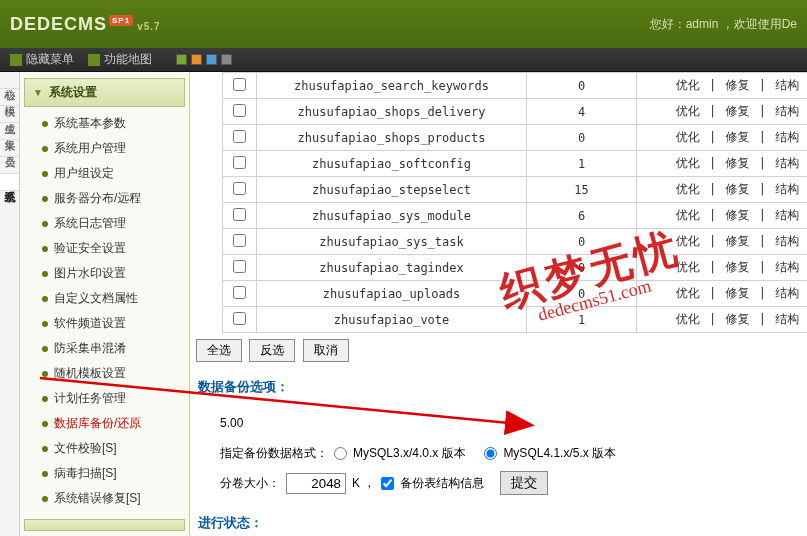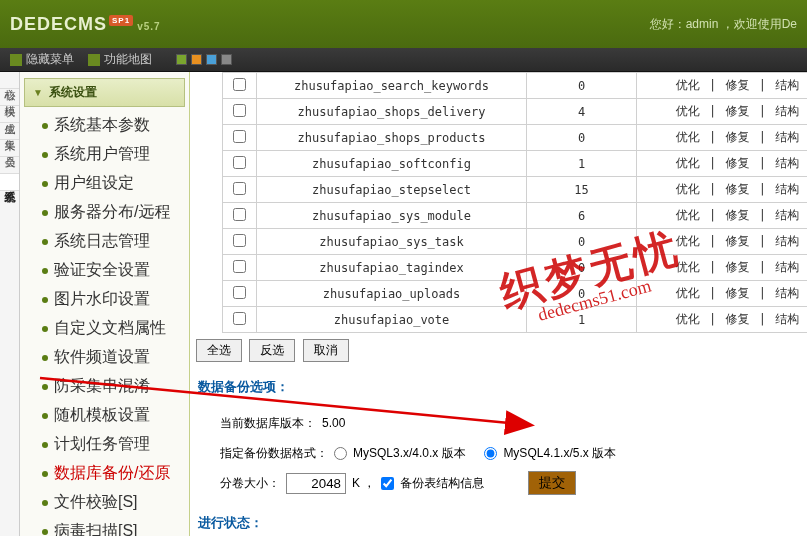--- a/index.html
+++ b/index.html
@@ -23,40 +23,40 @@
 .content { display: flex; height: calc(536px - 58px); }
 .sidetabs { width: 20px; background: #f5f5f5; border-right: 1px solid #ccc; display: flex; flex-direction: column; }
 .sidetabs div { writing-mode: vertical-rl; text-orientation: upright; padding: 8px 2px; font-size: 11px; color: #555; border-bottom: 1px solid #ddd; cursor: pointer; text-align: center; }
 .sidetabs div.active { background: #fff; color: #222; font-weight: bold; }
 
 .sidebar { width: 170px; background: #fafaf5; border-right: 1px solid #c5d08a; overflow-y: auto; padding: 6px 4px; }
 .sb-group { margin-bottom: 4px; }
 .sb-header { background: linear-gradient(#e8eec8, #d8e0a8); border: 1px solid #b5c080; padding: 5px 8px; font-weight: bold; color: #3a5010; display: flex; align-items: center; gap: 6px; cursor: pointer; }
 .sb-header .arrow { color: #6a8020; font-size: 10px; }
 .sb-items { padding: 4px 0 4px 18px; }
-.sb-items li { list-style: none; padding: 4px 0; font-size: 16px; display: flex; align-items: center; gap: 6px; cursor: pointer; color: #333; }
+.sb-items li { list-style: none; padding: 4px 0; font-size: 12px; display: flex; align-items: center; gap: 6px; cursor: pointer; color: #333; }
 .sb-items li.active { color: #c00; }
 .sb-items li .dot { width: 6px; height: 6px; background: #5a7d13; border-radius: 50%; flex-shrink: 0; }
 
 
 .main { flex: 1; overflow: auto; padding: 0; position: relative; }
 .table { width: 100%; border-collapse: collapse; font-family: monospace, Arial; font-size: 12px; margin-left: 32px; }
 .table td { border: 1px solid #d0d0d0; padding: 4px 6px; text-align: center; color: #333; height: 22px; }
 .table td.name { text-align: center; }
 .table td.ops a { color: #333; text-decoration: none; margin: 0 2px; }
 .table input[type=checkbox] { margin: 0; }
 
 .btn-row { padding: 6px; }
 .btn-row button { padding: 2px 10px; font-size: 12px; margin-right: 4px; border: 1px solid #888; background: #f0f0f0; cursor: pointer; }
 
 .section-title { color: #0a5aa0; font-weight: bold; padding: 10px 8px 6px; font-size: 13px; }
 .backup-opts { padding: 4px 30px; font-size: 12px; line-height: 26px; }
 .backup-opts .row { display: flex; align-items: center; gap: 6px; margin: 4px 0; }
 .backup-opts input[type=text] { width: 60px; padding: 2px 4px; border: 1px solid #888; text-align: right; }
-.backup-opts .submit { padding: 2px 10px; border: 1px solid #888; background: #a16207; cursor: pointer; margin-left: 28px; }
+.backup-opts .submit { padding: 2px 10px; border: 1px solid #888; background: #e5e5e5; cursor: pointer; }
 
 
 .watermark { position: absolute; left: 310px; top: 170px; pointer-events: none; opacity: 0.85; transform: rotate(-15deg); }
 .watermark .cn { font-size: 42px; color: #c00; font-family: "STKaiti","KaiTi",cursive; font-weight: bold; letter-spacing: 4px; }
 .watermark .url { font-size: 18px; color: #c00; font-family: cursive; margin-top: -8px; margin-left: 30px; }
 
 
 .arrow-overlay { position: absolute; pointer-events: none; z-index: 50; }
 </style>
 </head>
@@ -249,21 +249,20 @@
 
     <div class="btn-row">
       <button>全选</button>
       <button>反选</button>
       <button>取消</button>
     </div>
 
     <div class="section-title">数据备份选项：</div>
     <div class="backup-opts">
       <div class="row">
-        <span>当前数据库版本：</span>
         <span>5.00</span>
       </div>
       <div class="row">
         <span>指定备份数据格式：</span>
         <input type="radio" name="fmt" style="">
         <span>MySQL3.x/4.0.x 版本</span>
         &nbsp;&nbsp;
         <input type="radio" name="fmt" checked="" style="">
         <span>MySQL4.1.x/5.x 版本</span>
       </div>

